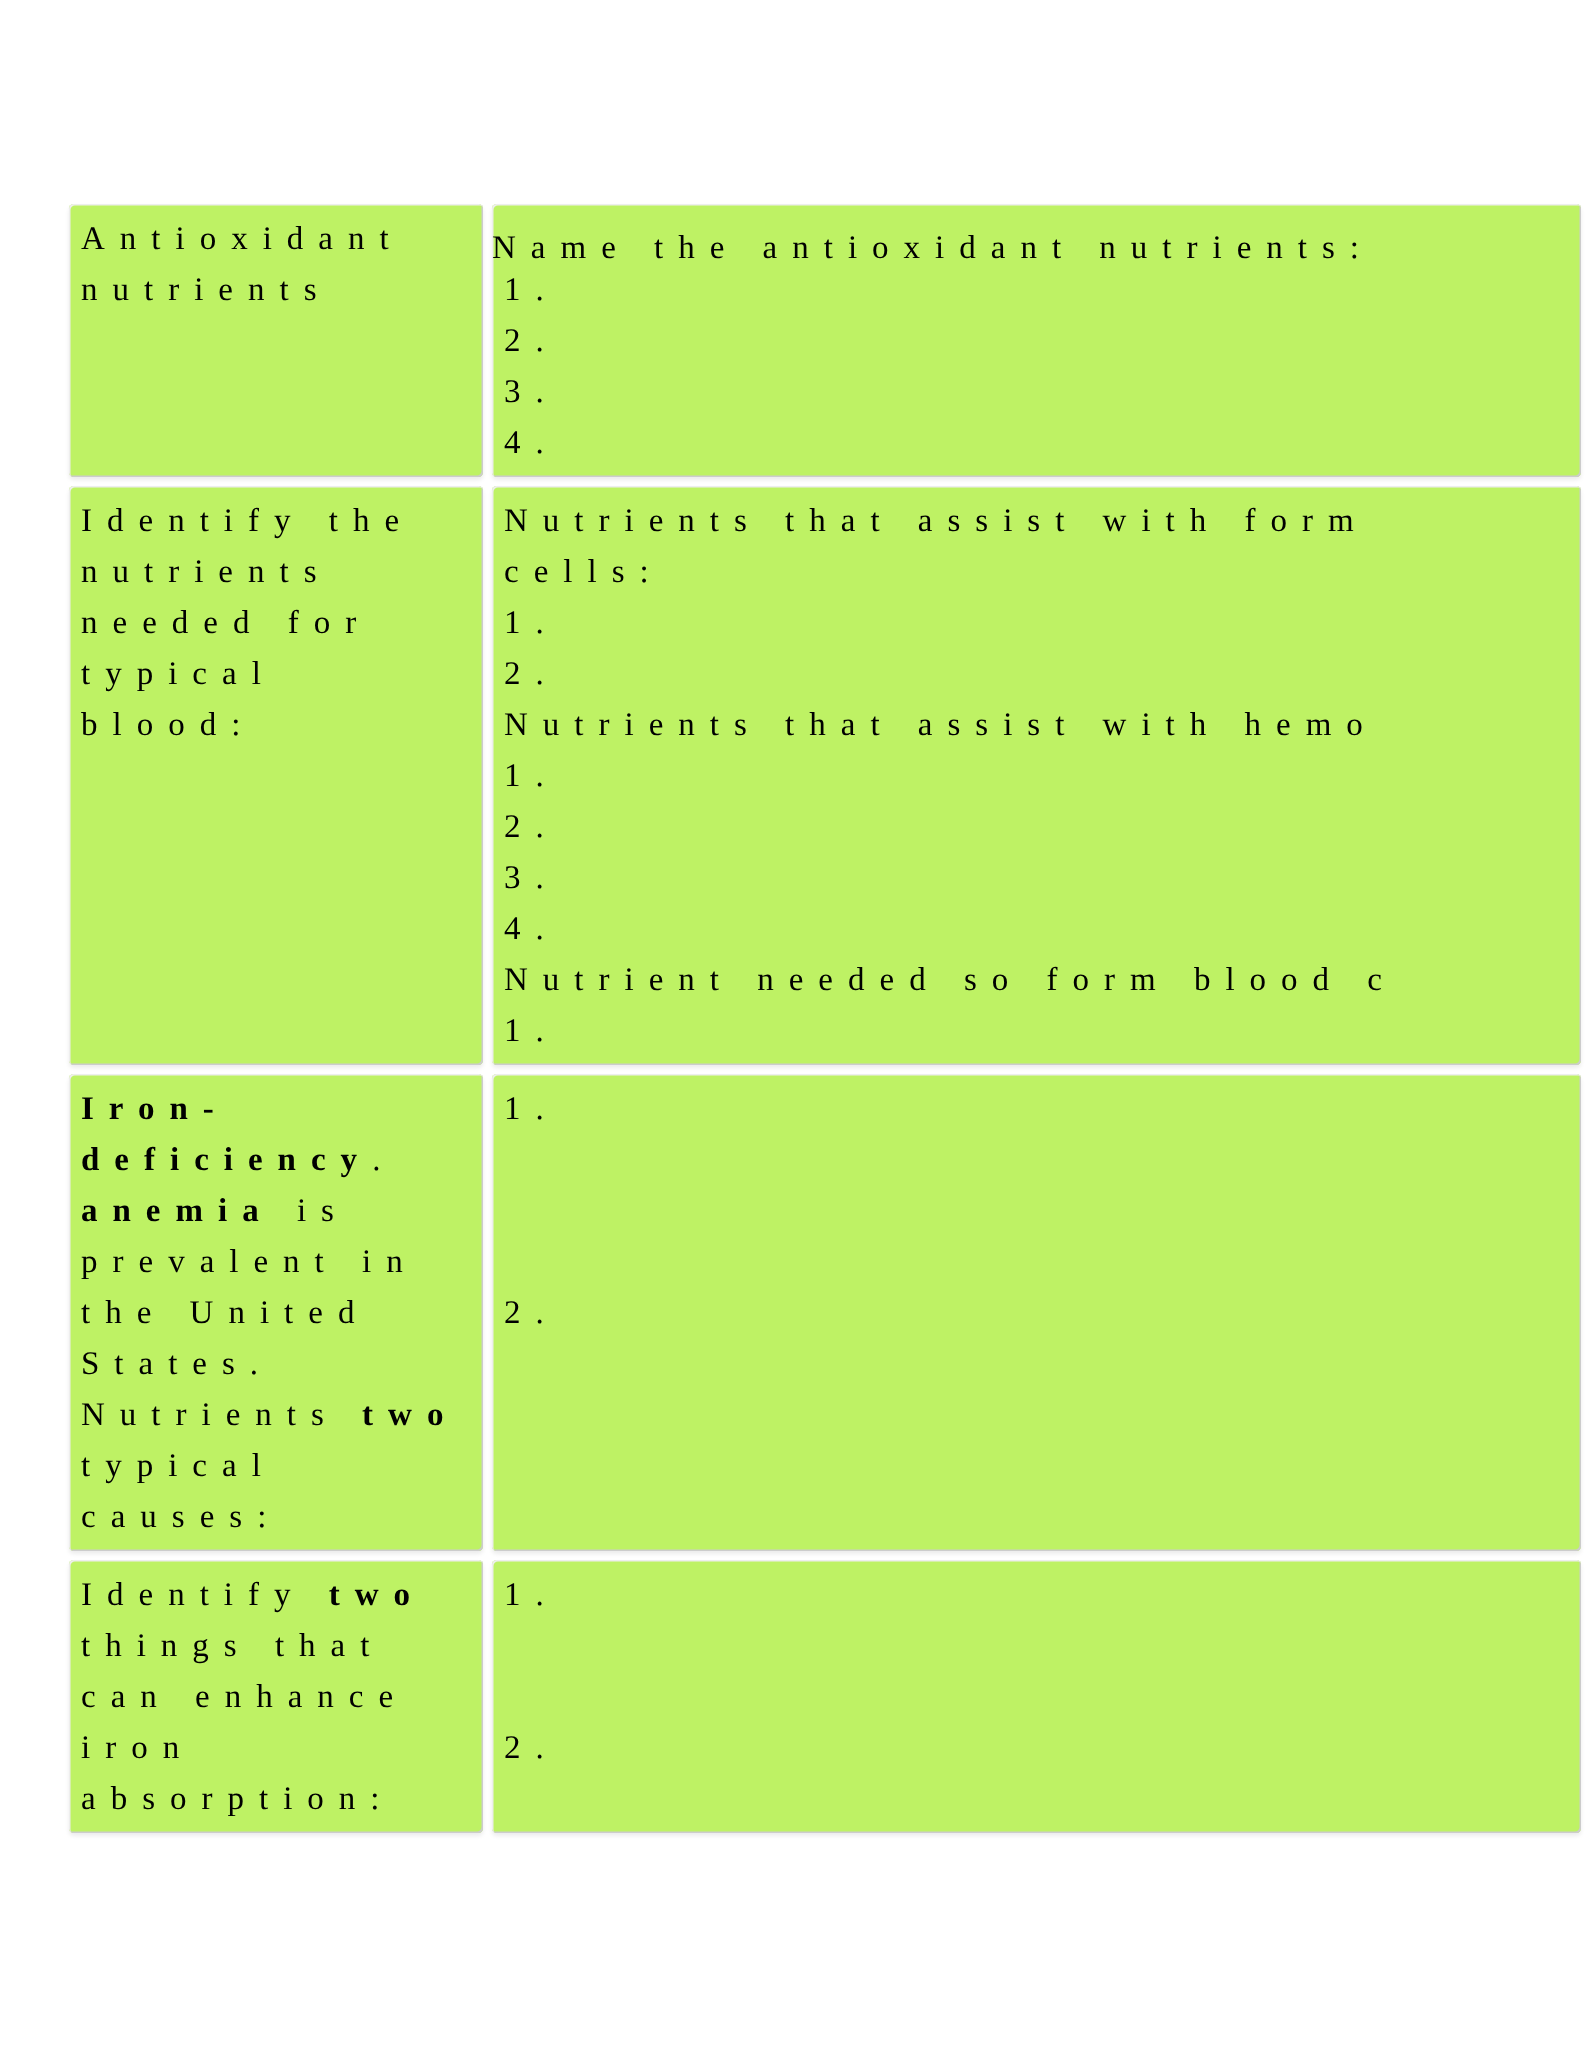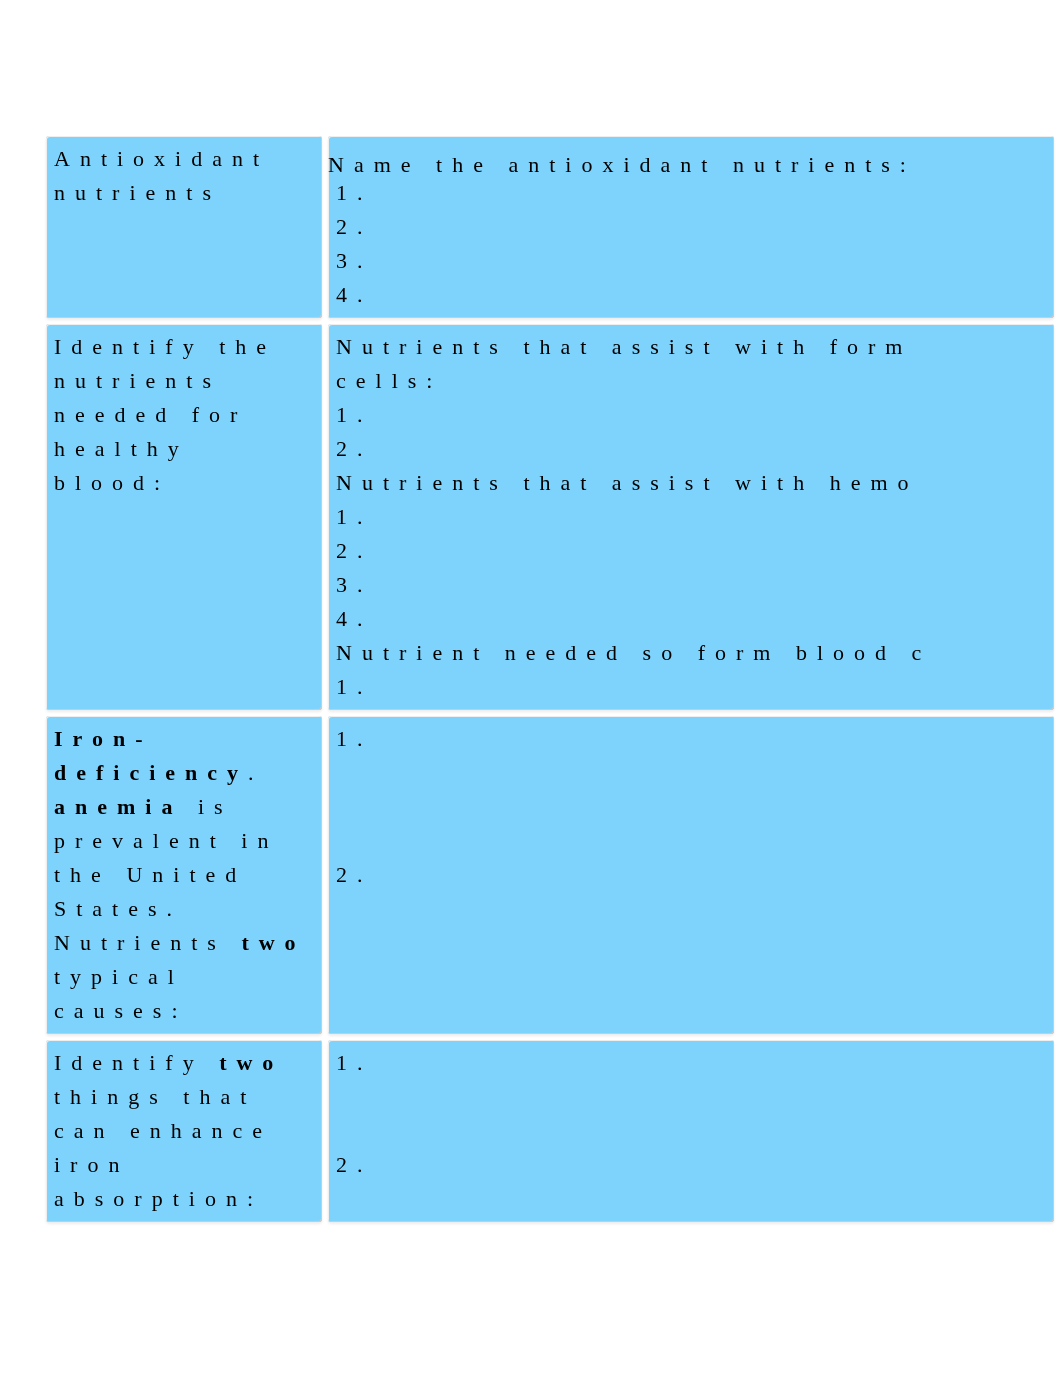--- a/index.html
+++ b/index.html
@@ -24,21 +24,21 @@
     left: 40px;
     top: 130px;
     width: 1020px;
   }
   table.worksheet td {
     vertical-align: top;
     padding: 6px 8px;
     font-size: 22px;
     letter-spacing: 10px;
     line-height: 34px;
-    background: #7dd3fc;
+    background: #bef264;
     border-radius: 3px;
     box-shadow:
       inset 1px 1px 0 #eee,
       inset -1px -1px 0 #ccc,
       0 2px 3px rgba(0,0,0,0.08);
   }
   td.right-col {
     position: relative;
     overflow: visible;
     white-space: nowrap;
@@ -80,21 +80,21 @@
       <span class="answer-line">1.</span>
       <span class="answer-line">2.</span>
       <span class="answer-line">3.</span>
       <span class="answer-line">4.</span>
     </td>
   </tr>
 
 
   <tr>
     <td class="left-col">
-      <span style="white-space:normal; display:block;">Identify the nutrients needed for healthy blood:</span>
+      <span style="white-space:normal; display:block;">Identify the nutrients needed for typical blood:</span>
     </td>
     <td class="right-col">
       <span class="answer-line">Nutrients that assist with form</span>
       <span class="answer-line">cells:</span>
       <span class="answer-line">1.</span>
       <span class="answer-line">2.</span>
       <span class="answer-line">Nutrients that assist with hemo</span>
       <span class="answer-line">1.</span>
       <span class="answer-line">2.</span>
       <span class="answer-line">3.</span>

